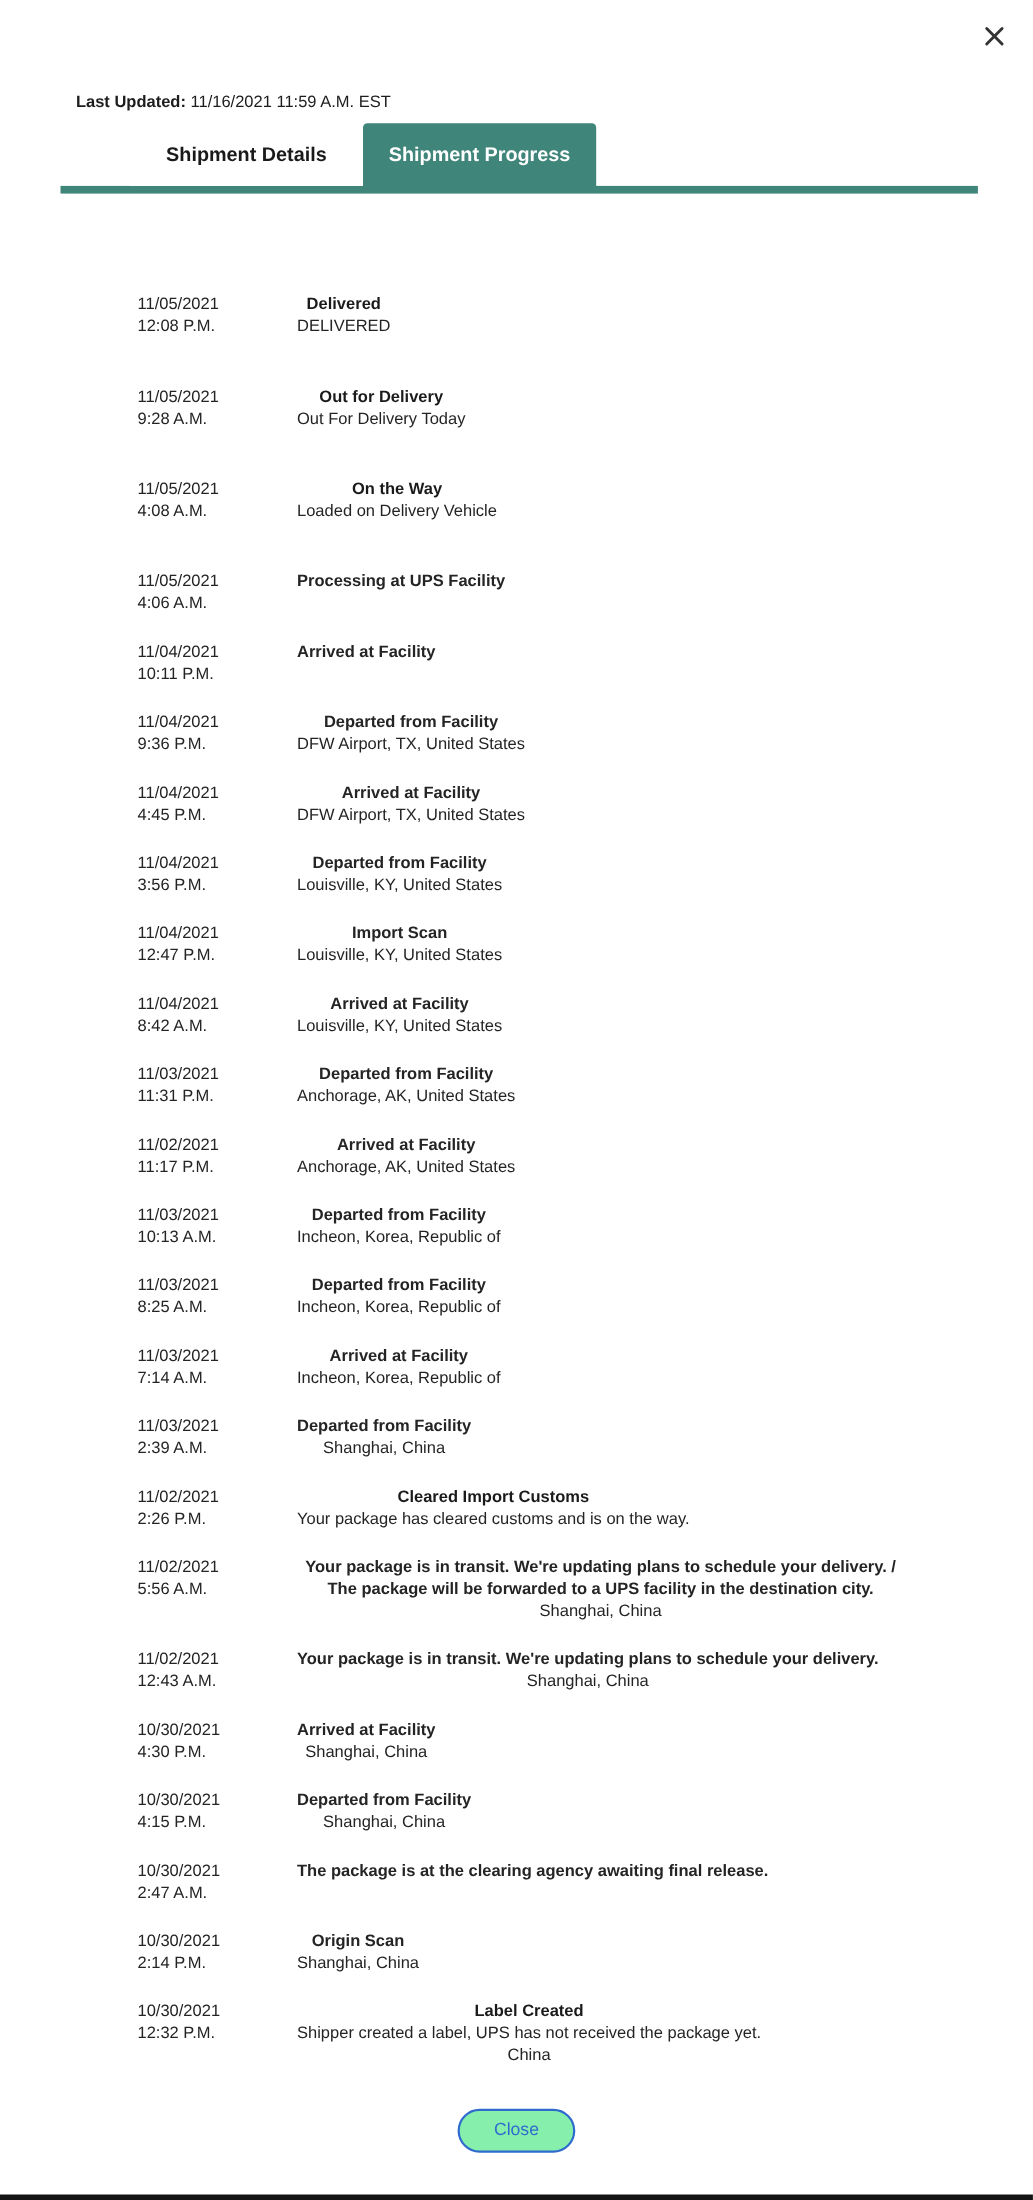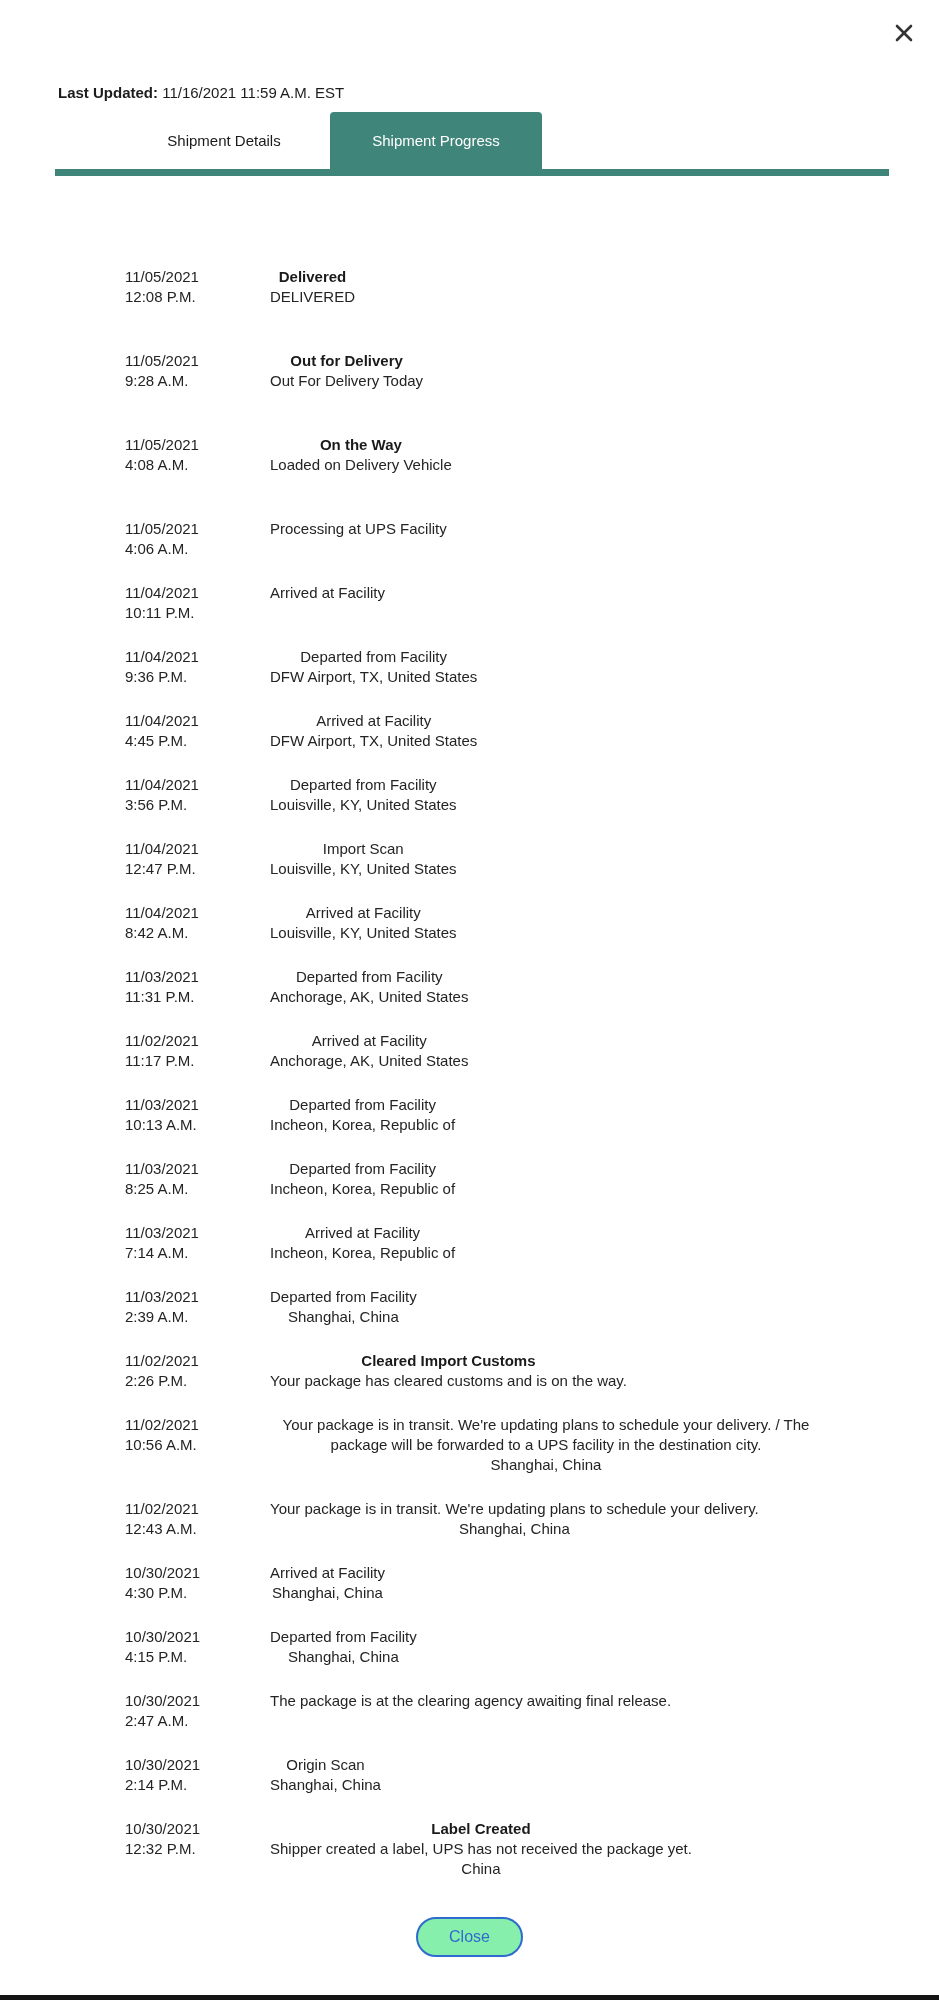--- a/index.html
+++ b/index.html
@@ -14,44 +14,44 @@
   :root { --teal: #40857a; --blue: #2f6bce; --ink: #242424; }
 
   .close-x {
     position: absolute; top: 20px; right: 22px;
     width: 26px; height: 26px;
     display: flex; align-items: center; justify-content: center;
     cursor: pointer;
   }
 
   .last-updated {
-    position: absolute; top: 83px; left: 58px;
+    position: absolute; top: 83px; left: 69px;
     font-size: 15px; line-height: 19px; color: #1c1c1c;
   }
   .last-updated .lbl { font-weight: 700; }
 
   .tabs-wrap { position: absolute; top: 112px; left: 55px; width: 834px; }
   .tabs-row { display: flex; height: 57px; padding-left: 63px; }
   .tab {
     width: 212px; display: flex; align-items: center; justify-content: center;
-    font-size: 15px; font-weight: 400; color: #1a1a1a; cursor: pointer;
+    font-size: 18px; font-weight: 700; color: #1a1a1a; cursor: pointer;
     background: #ffffff;
   }
   .tab.active {
     background: var(--teal); color: #ffffff;
     border-radius: 4px 4px 0 0;
   }
   .tab-underline { height: 7px; background: var(--teal); }
 
   .events { position: absolute; top: 267px; left: 125px; width: 764px; }
   .event { display: flex; margin-bottom: 24px; font-size: 15px; line-height: 20px; }
   .event.big-gap { margin-bottom: 44px; }
   .event-when { width: 145px; flex-shrink: 0; color: #242424; }
   .event-what { max-width: 552px; color: #242424; text-align: center; }
-  .event-status { font-weight: 400; }
+  .event-status { font-weight: 700; }
   .event.milestone .event-status { font-weight: 700; color: #1a1a1a; }
 
   .close-btn {
     position: absolute; top: 1917px; left: 416px;
     width: 107px; height: 40px;
     background: #86efac;
     border: 2px solid var(--blue);
     border-radius: 21px;
     color: var(--blue);
     font-size: 16px; font-family: "Liberation Sans", sans-serif;
@@ -252,21 +252,21 @@
         <div>2:26 P.M.</div>
       </div>
       <div class="event-what">
         <div class="event-status">Cleared Import Customs</div>
         <div class="event-detail">Your package has cleared customs and is on the way.</div>
       </div>
     </div>
     <div class="event">
       <div class="event-when">
         <div>11/02/2021</div>
-        <div>10:56 A.M.</div>
+        <div>5:56 A.M.</div>
       </div>
       <div class="event-what">
         <div class="event-status">Your package is in transit. We're updating plans to schedule your delivery. / The package will be forwarded to a UPS facility in the destination city.</div>
         <div class="event-detail">Shanghai, China</div>
       </div>
     </div>
     <div class="event">
       <div class="event-when">
         <div>11/02/2021</div>
         <div>12:43 A.M.</div>

